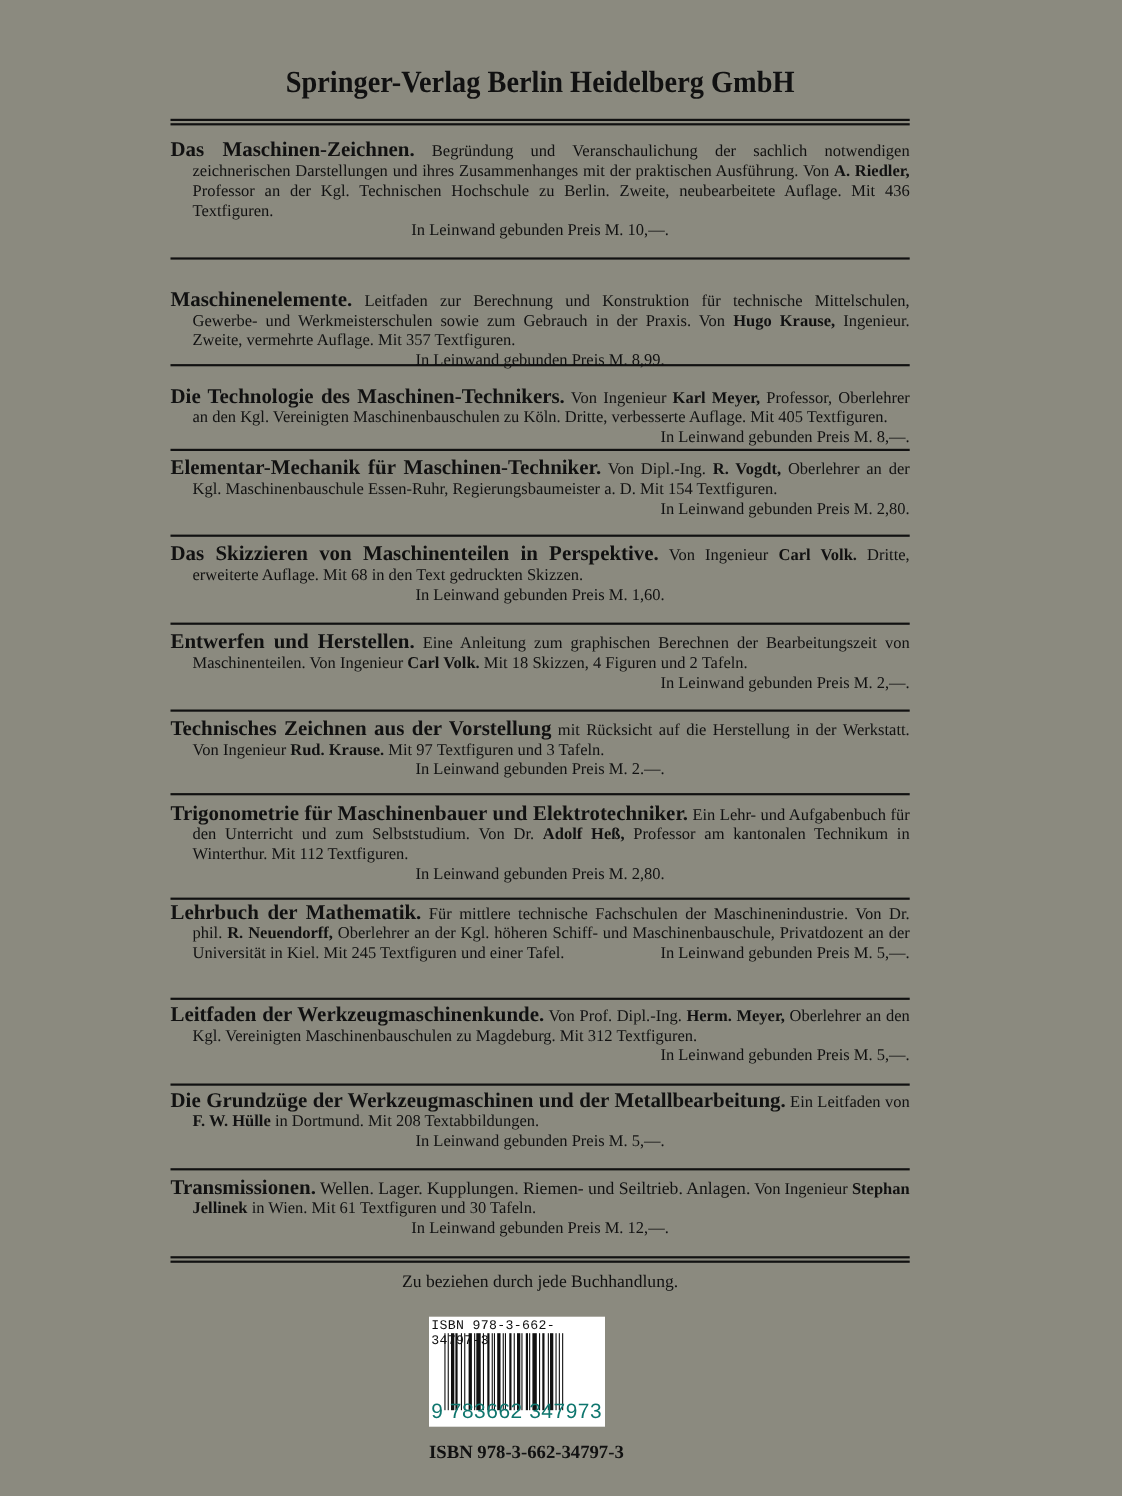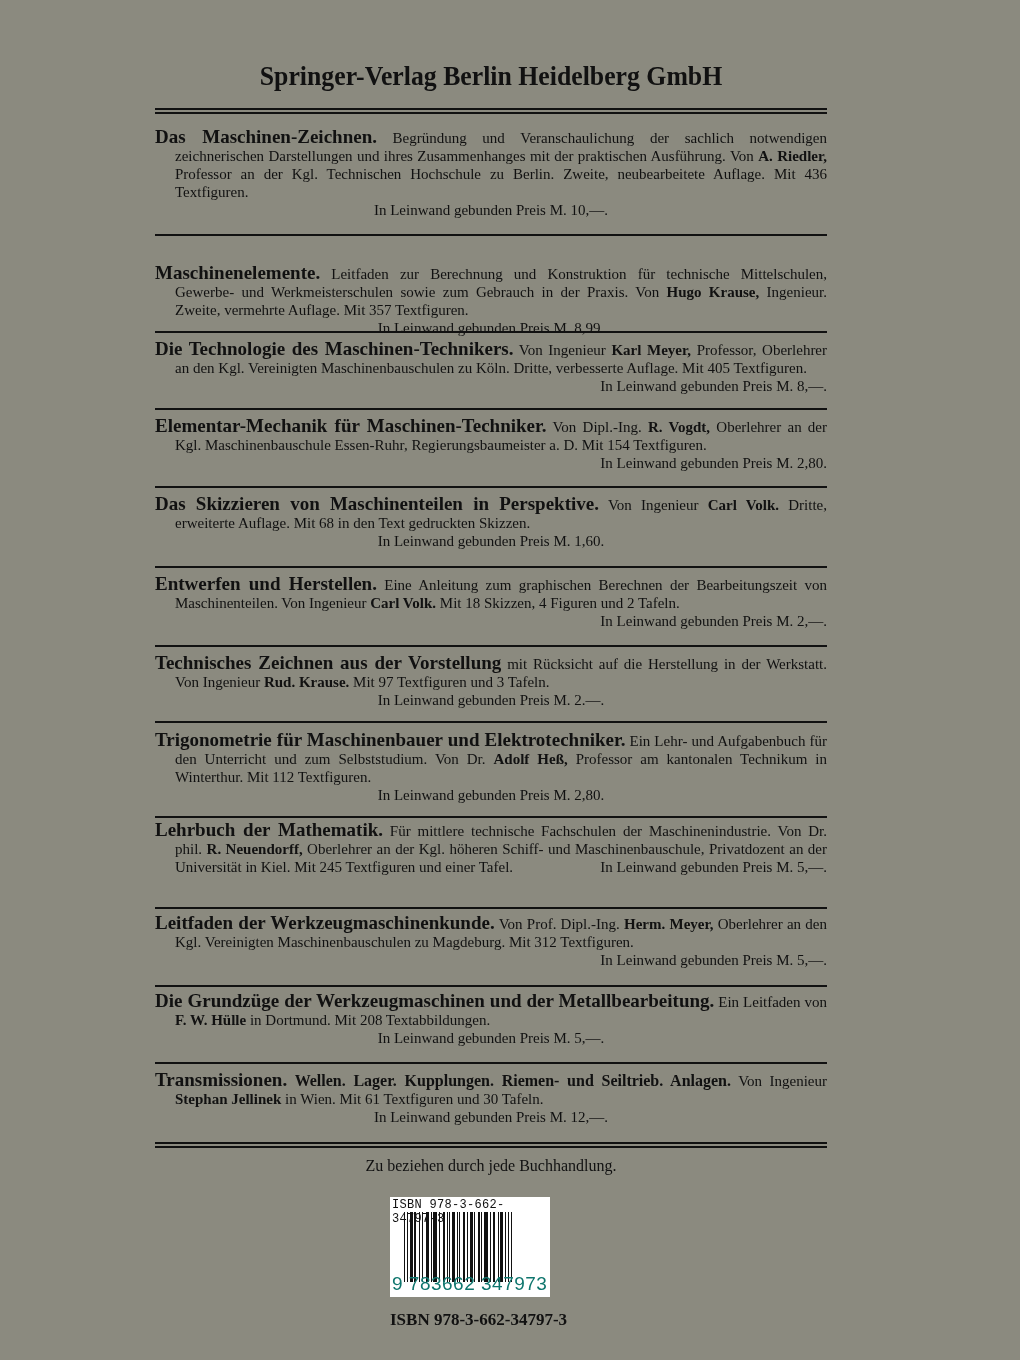--- a/index.html
+++ b/index.html
@@ -104,21 +104,21 @@
     <div class="body">
       <span class="title">Maschinenelemente.</span>
       <span>Leitfaden zur Berechnung und Konstruktion für technische Mittelschulen, Gewerbe- und Werkmeisterschulen sowie zum Gebrauch in der Praxis. Von</span>
       <span class="author">Hugo Krause,</span>
       <span>Ingenieur. Zweite, vermehrte Auflage. Mit 357 Textfiguren.</span>
     </div>
     <span class="price">In Leinwand gebunden Preis M. 8,99.</span>
   </div>
   <div class="single-rule" style="top:331px;"></div>
 
-  <div class="entry" style="top:340px;">
+  <div class="entry" style="top:352px;">
     <div class="body">
       <span class="title">Die Technologie des Maschinen-Technikers.</span>
       <span>Von Ingenieur</span>
       <span class="author">Karl Meyer,</span>
       <span>Professor, Oberlehrer an den Kgl. Vereinigten Maschinenbauschulen zu Köln. Dritte, verbesserte Auflage. Mit 405 Textfiguren.</span>
       <span style="float:right;padding-left:16px;">In Leinwand gebunden Preis M. 8,—.</span>
     </div>
   </div>
   <div class="single-rule" style="top:408px;"></div>
 
@@ -206,21 +206,21 @@
       <span class="author">F. W. Hülle</span>
       <span>in Dortmund. Mit 208 Textabbildungen.</span>
     </div>
     <span class="price">In Leinwand gebunden Preis M. 5,—.</span>
   </div>
   <div class="single-rule" style="top:1062px;"></div>
 
   <div class="entry" style="top:1071px;">
     <div class="body">
       <span class="title">Transmissionen.</span>
-      <span style="font-weight:bold;font-size:16px;">Wellen. Lager. Kupplungen. Riemen- und Seiltrieb. Anlagen.</span>
+      <span style="font-weight:normal;font-size:16px;">Wellen. Lager. Kupplungen. Riemen- und Seiltrieb. Anlagen.</span>
       <span>Von Ingenieur</span>
       <span class="author">Stephan Jellinek</span>
       <span>in Wien. Mit 61 Textfiguren und 30 Tafeln.</span>
     </div>
     <span class="price">In Leinwand gebunden Preis M. 12,—.</span>
   </div>
   <div class="double-rule" style="top:1142px;"></div>
 
   <div class="footer-note">Zu beziehen durch jede Buchhandlung.</div>
 </div>

